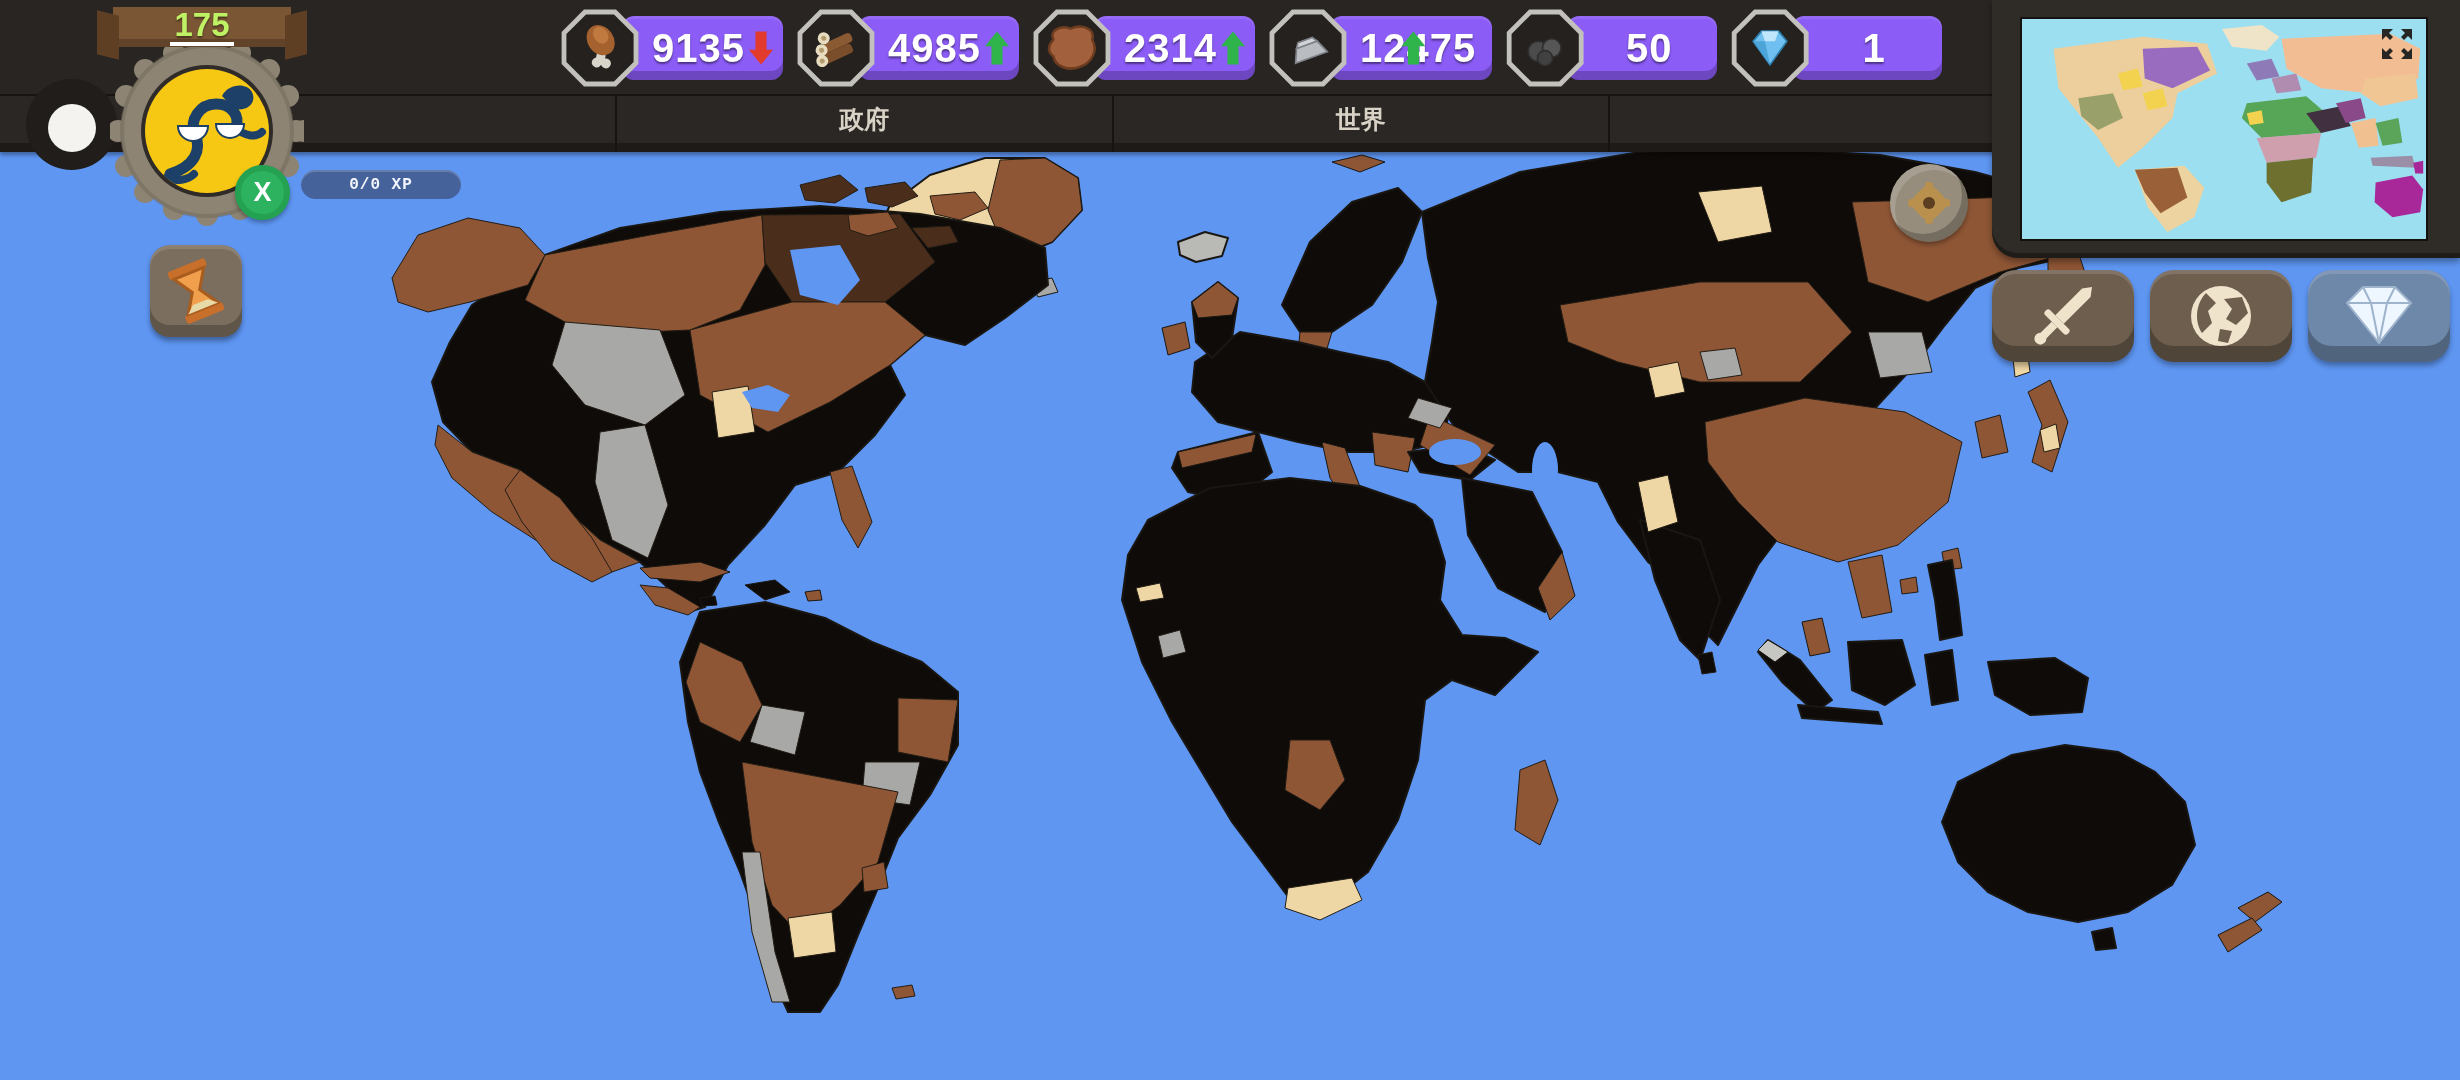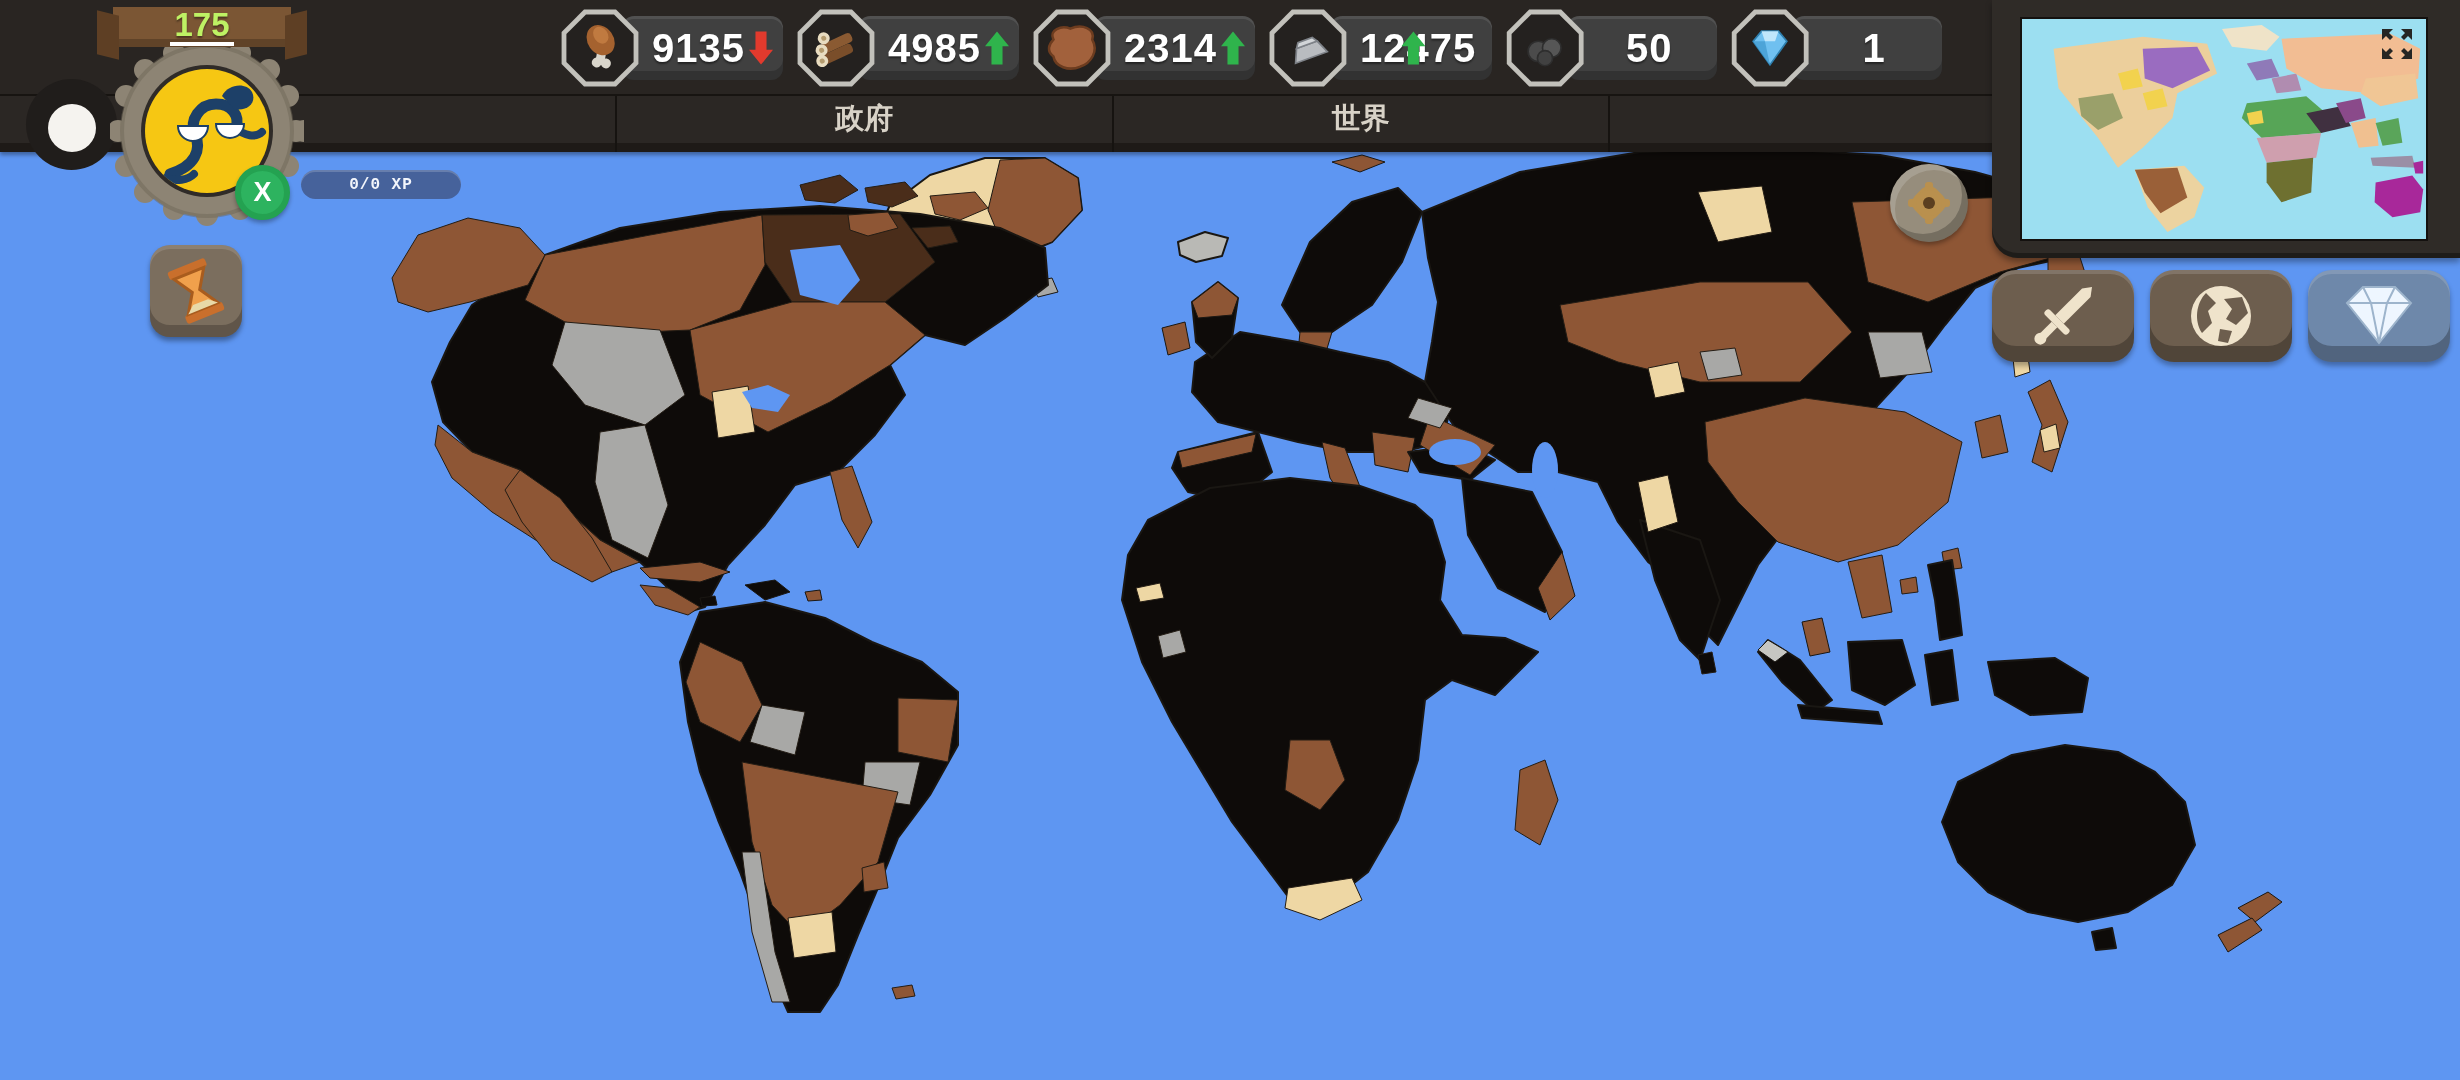--- a/index.html
+++ b/index.html
@@ -8,33 +8,33 @@
   
   #worldmap{position:absolute;left:0;top:0;width:2460px;height:1080px;z-index:0;}
 
   
   #topbar{position:absolute;left:0;top:0;width:2460px;height:94px;background:#292522;z-index:20;
     box-shadow:0 2px 0 #171411;}
   #tabrow{position:absolute;left:0;top:94px;width:2460px;height:58px;background:#2b2724;z-index:19;
     box-shadow:inset 0 -9px 0 #1e1a17,0 3px 4px rgba(0,0,0,.35);}
   #tabs{position:absolute;left:615px;top:0;width:995px;height:58px;display:flex;}
   .tab{flex:1;display:flex;align-items:center;justify-content:center;color:#d8d2c7;
-    font-size:29px;font-weight:700;border-left:2px solid #161310;cursor:pointer;padding-bottom:8px;box-sizing:border-box;}
+    font-size:25px;font-weight:700;border-left:2px solid #161310;cursor:pointer;padding-bottom:8px;box-sizing:border-box;}
   .tab:last-child{border-right:2px solid #161310;}
 
   
   #resources{position:absolute;left:560px;top:7px;height:82px;display:flex;gap:13px;z-index:22;}
   .res{position:relative;display:flex;align-items:center;height:82px;}
   .oct-out{width:80px;height:80px;background:#c2c1bb;
     clip-path:polygon(30% 2%,70% 2%,98% 30%,98% 70%,70% 98%,30% 98%,2% 70%,2% 30%);
     display:flex;align-items:center;justify-content:center;z-index:2;}
   .oct-in{width:70px;height:70px;background:#24211f;
     clip-path:polygon(30% 2%,70% 2%,98% 30%,98% 70%,70% 98%,30% 98%,2% 70%,2% 30%);
     display:flex;align-items:center;justify-content:center;}
-  .pill{margin-left:-18px;height:64px;min-width:104px;background:#404040;border-radius:12px;
+  .pill{margin-left:-18px;height:64px;min-width:104px;background:#8b5cf6;border-radius:12px;
     box-shadow:inset 0 3px 0 rgba(255,255,255,.09),inset 0 -9px 0 rgba(0,0,0,.22);
     display:flex;align-items:center;justify-content:center;padding:0 16px 0 30px;position:relative;}
   .res-val{color:#fff;font-size:40px;font-weight:700;text-shadow:0 2px 2px rgba(0,0,0,.45);letter-spacing:1px;}
   .t-arrow{margin-left:4px;margin-right:-6px;display:flex;}
   .t-overlap{position:absolute;left:50%;top:50%;transform:translate(-40%,-50%);margin:0;}
 
   
   #minimap-panel{position:absolute;left:1992px;top:0;width:468px;height:258px;background:#2f2b27;
     border-radius:0 0 0 26px;z-index:30;box-shadow:inset 0 -5px 0 rgba(0,0,0,.35),0 4px 6px rgba(0,0,0,.35);}
   #minimap-panel .frame{position:absolute;left:28px;top:17px;width:408px;height:224px;background:#9cdff1;

